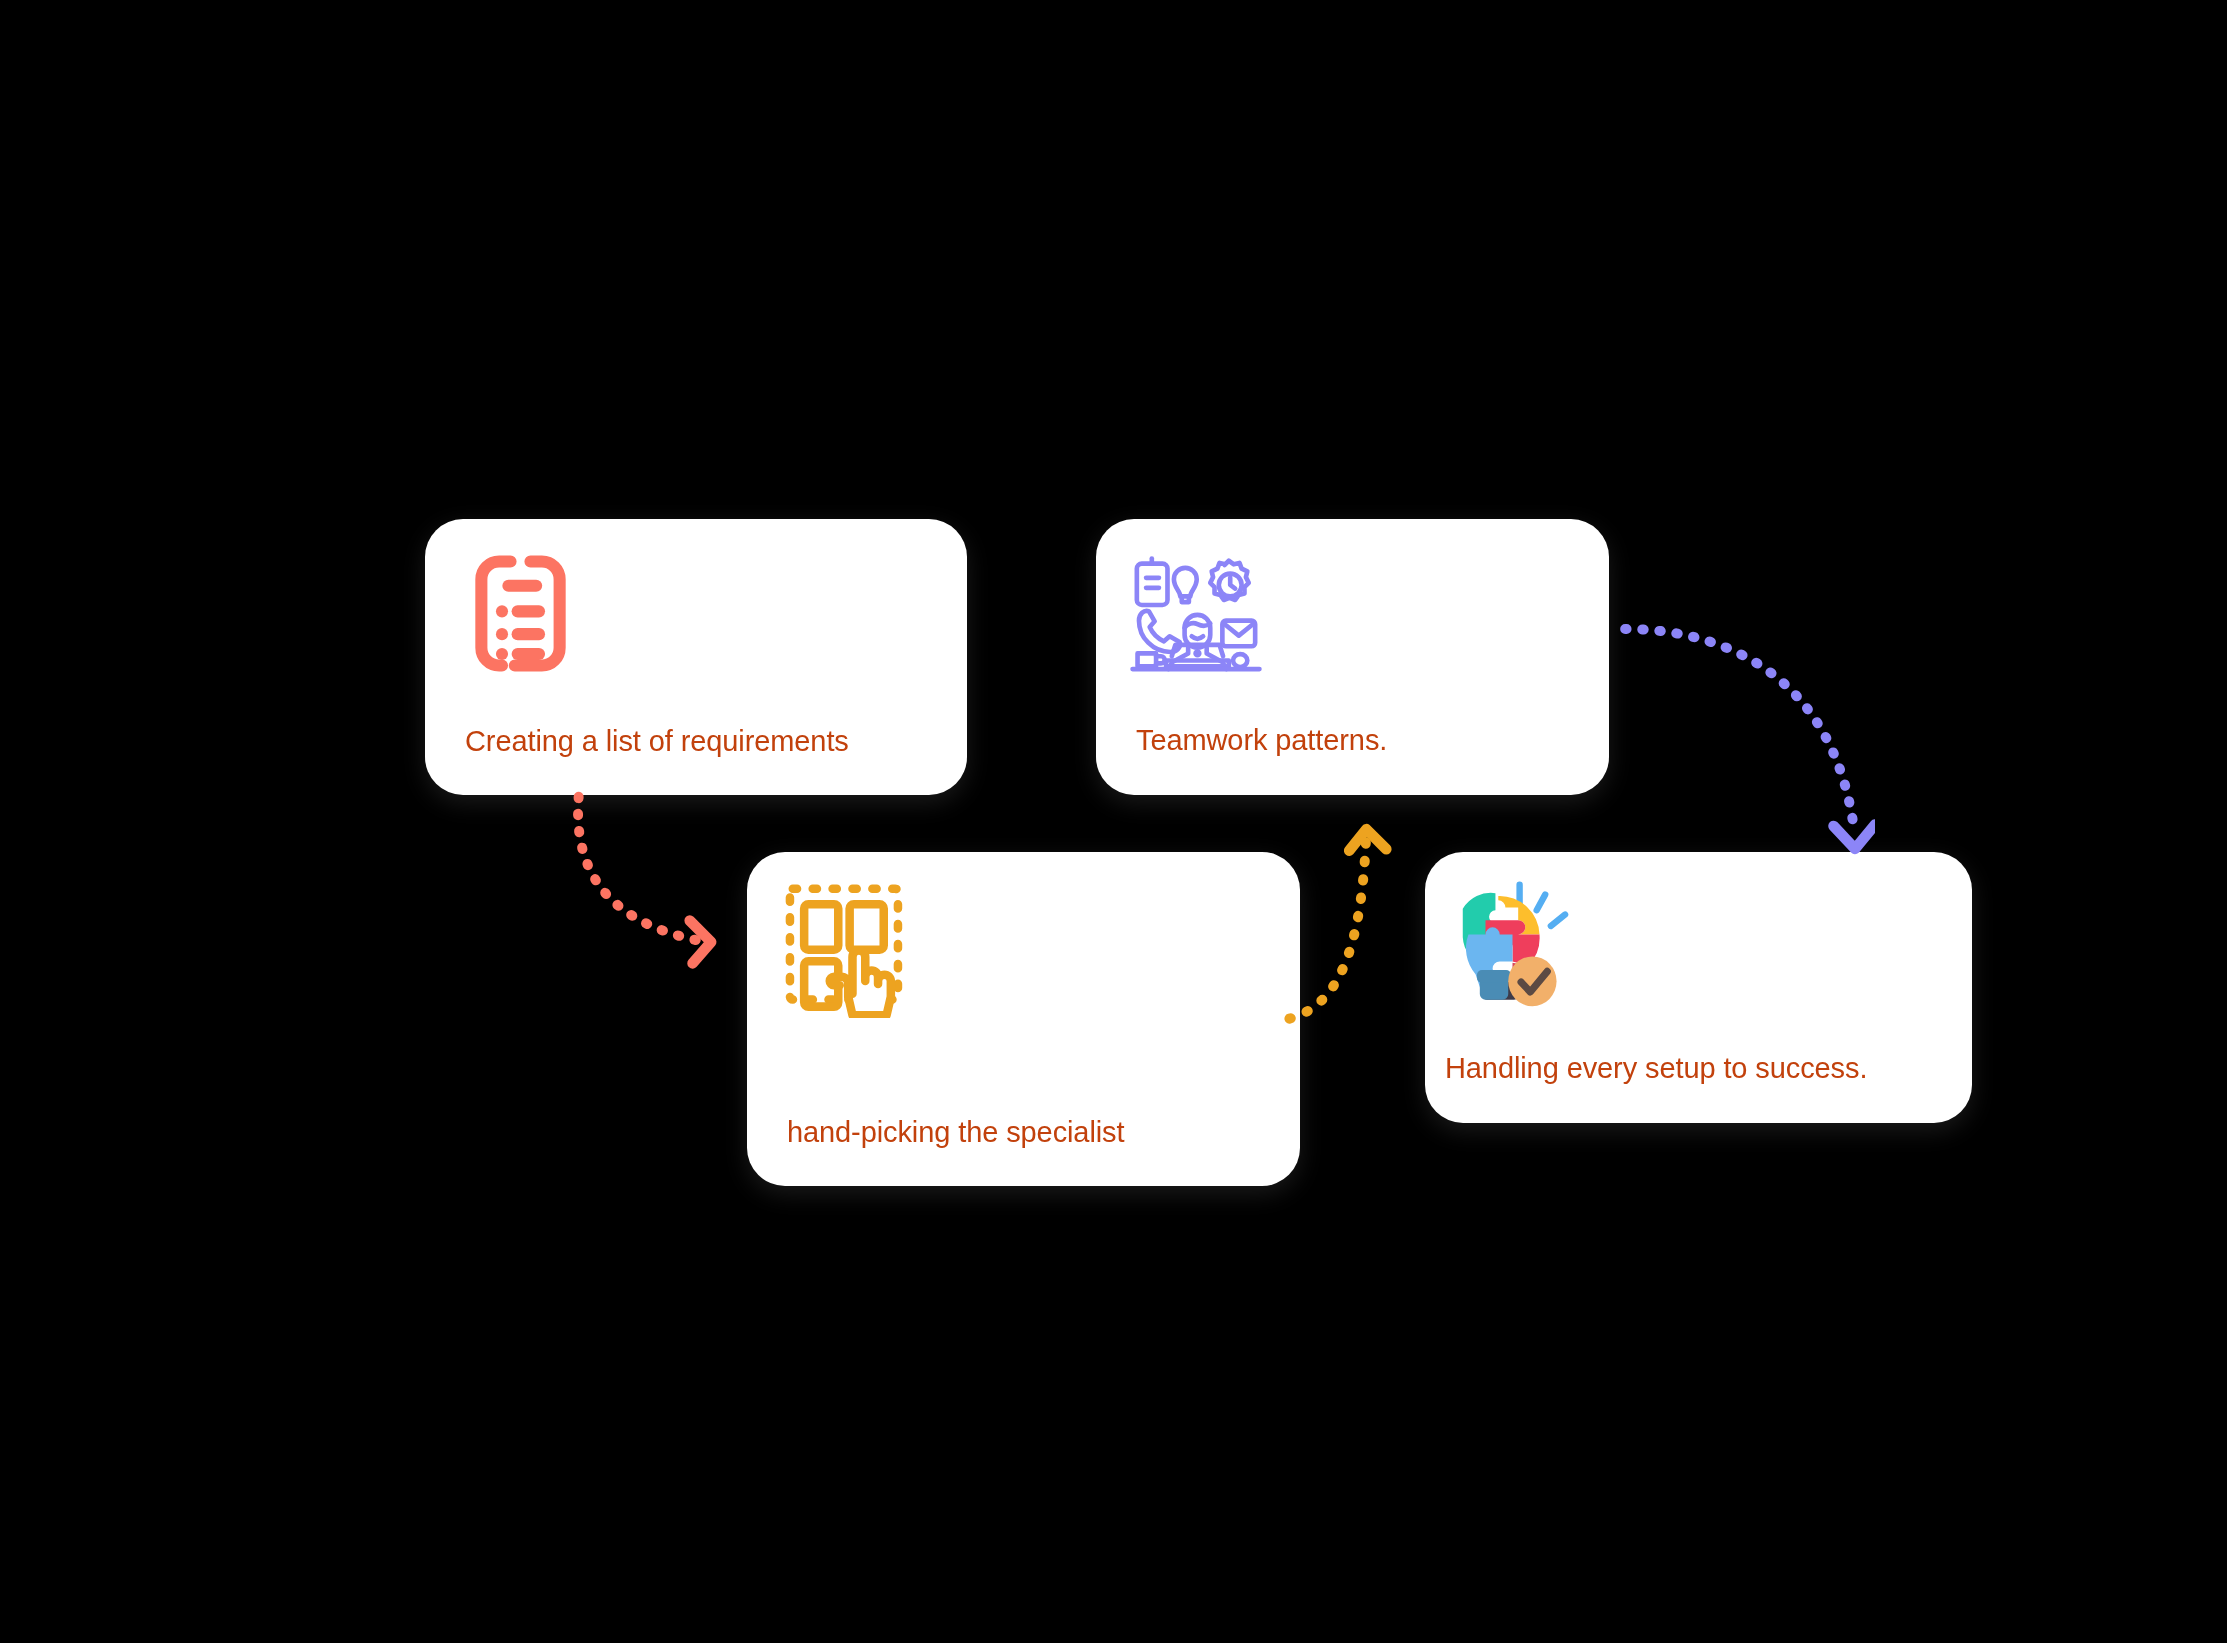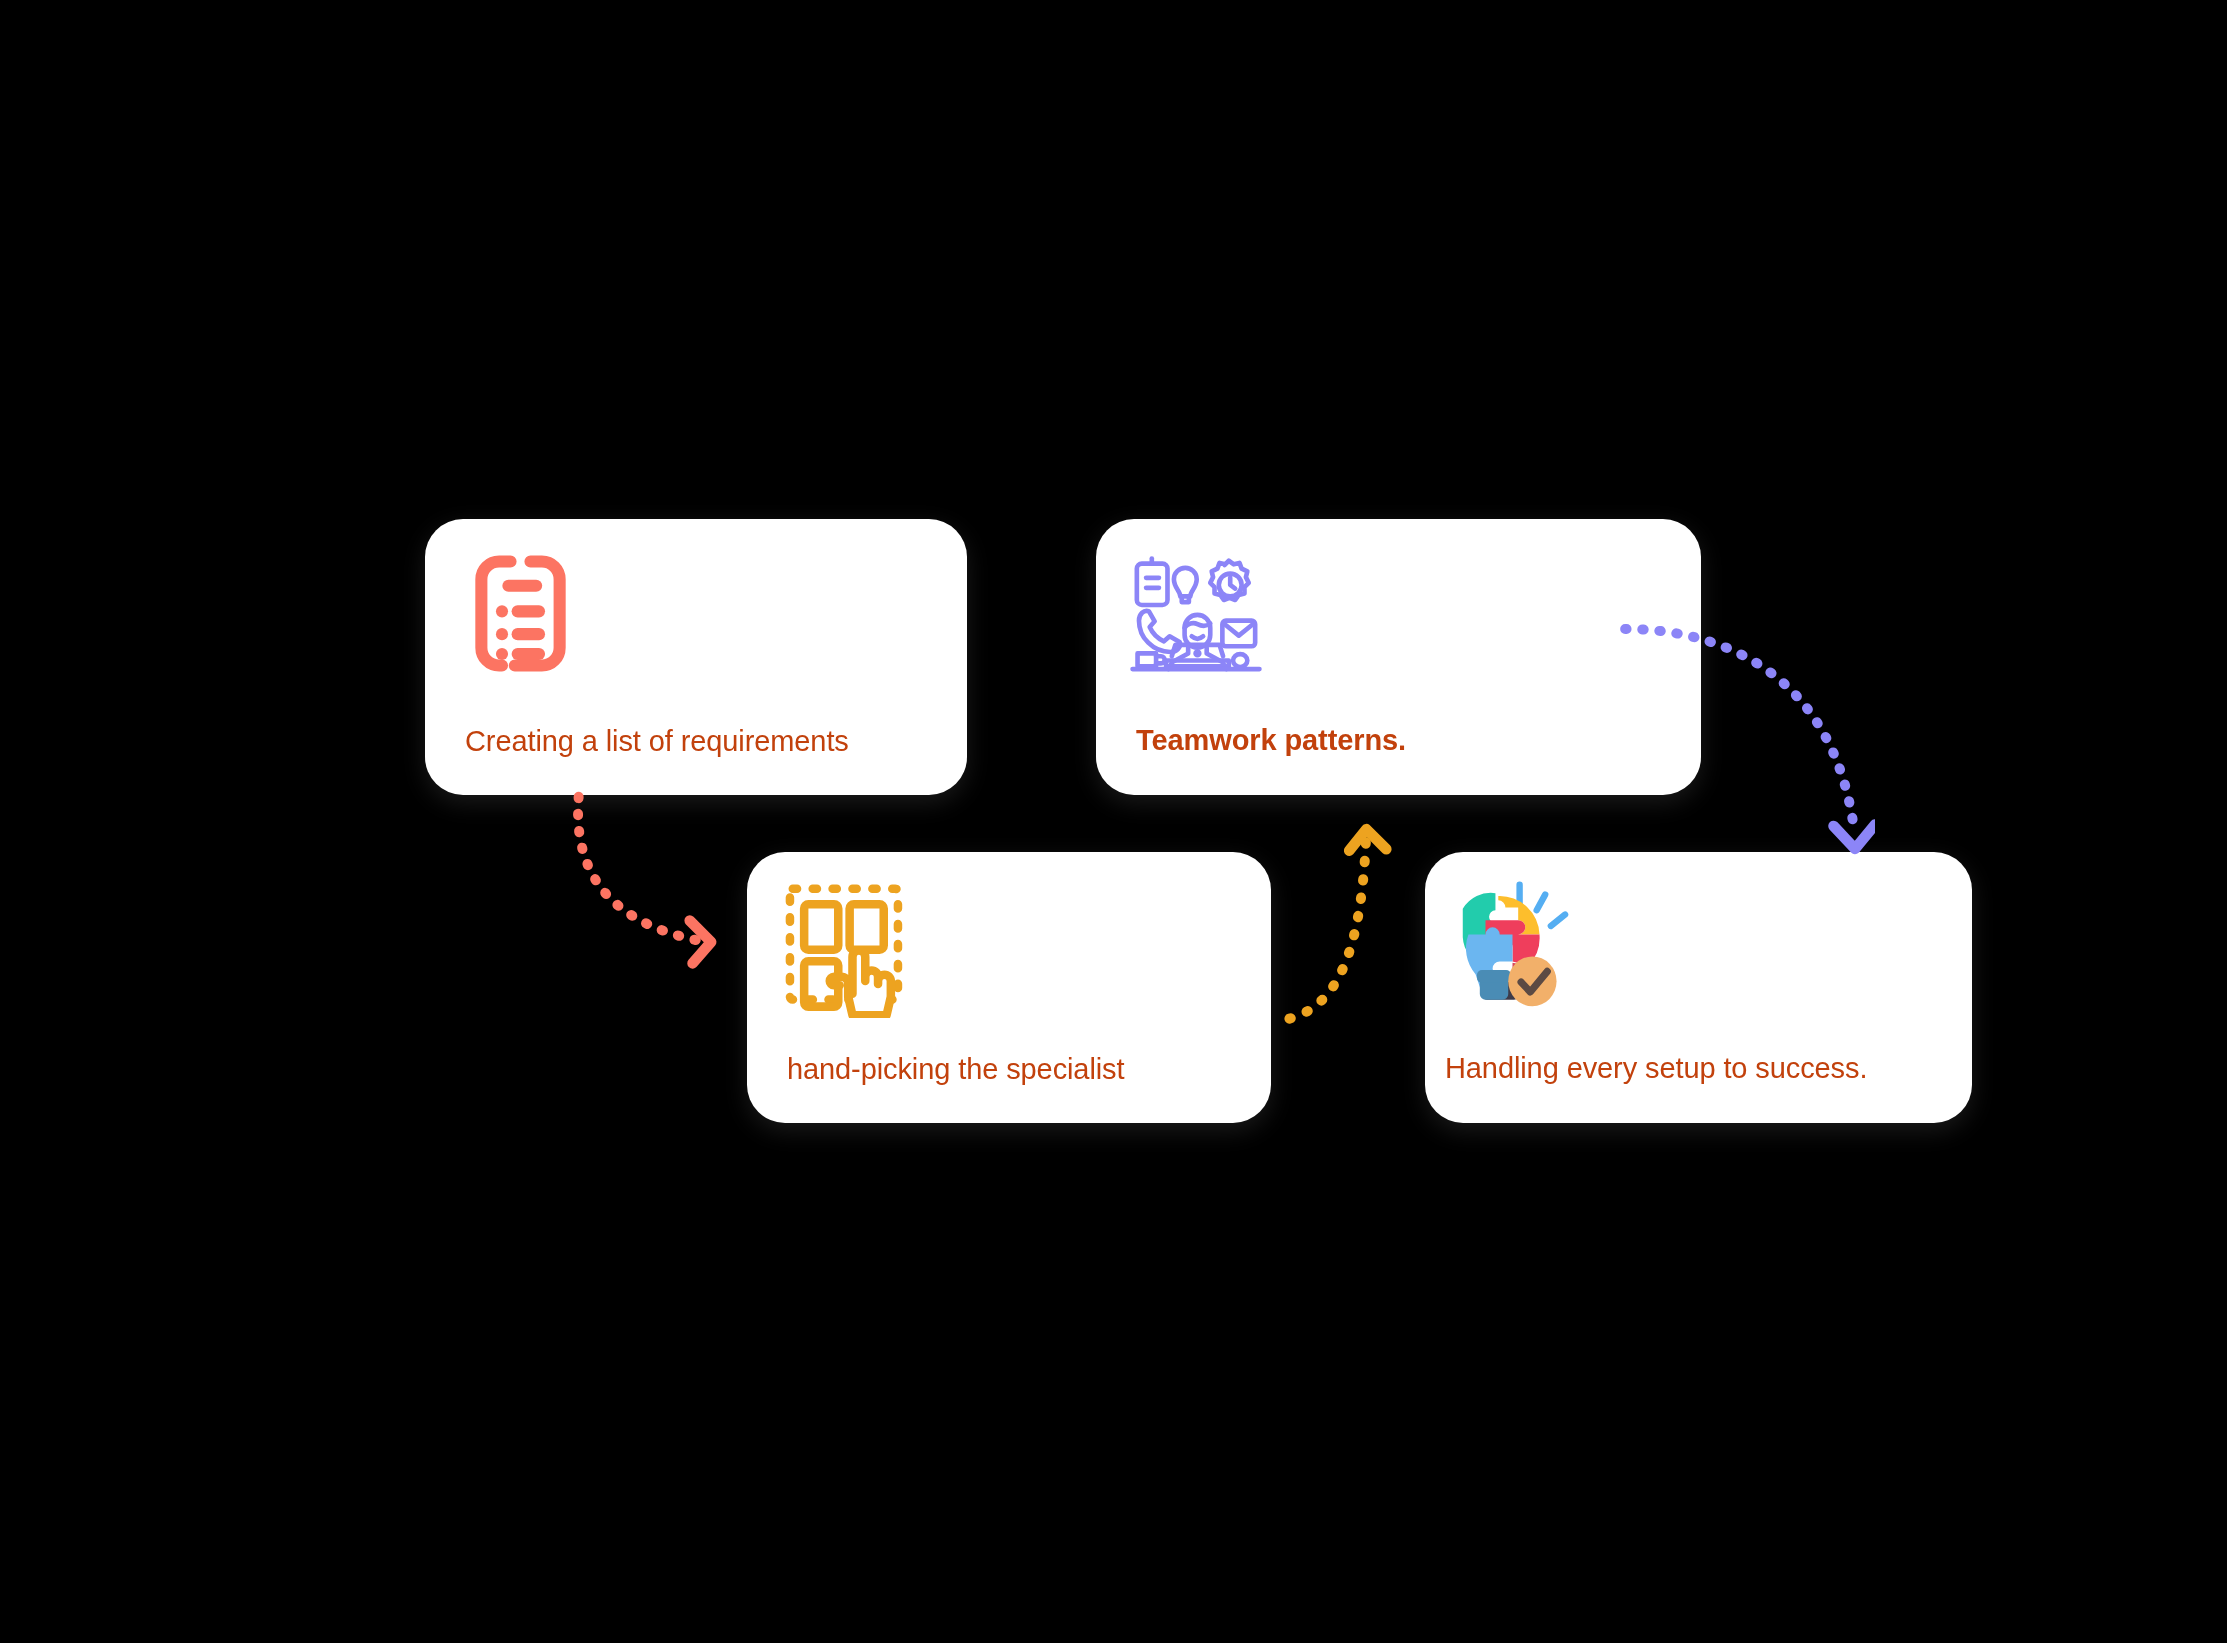--- a/index.html
+++ b/index.html
@@ -27,22 +27,22 @@
     bottom:37px;
     font-size:29px;
     line-height:1.15;
     color:#c2410c;
     white-space:nowrap;
     letter-spacing:-0.1px;
   }
 
   
   #card-requirements{left:425px;top:519px;width:542px;height:276px;}
-  #card-teamwork    {left:1096px;top:519px;width:605px;height:276px;font-weight:bold;}
-  #card-handpicking {left:747px;top:852px;width:524px;height:271px;}
+  #card-teamwork    {left:1096px;top:519px;width:513px;height:276px;}
+  #card-handpicking {left:747px;top:852px;width:524px;height:334px;padding-left:29px;}
   #card-handling    {left:1425px;top:852px;width:547px;height:271px;}
 
   #card-teamwork .card-label{left:40px;bottom:38px;}
   #card-handpicking .card-label{left:40px;bottom:37px;}
   #card-handling .card-label{left:20px;bottom:38px;}
   #card-handling .card-icon{left:15.7px;top:27px;}
   #card-teamwork .card-icon{left:33px;top:33px;}
   #card-handpicking .card-icon{left:37px;top:31px;}
 
   .arrow{position:absolute;pointer-events:none;}

